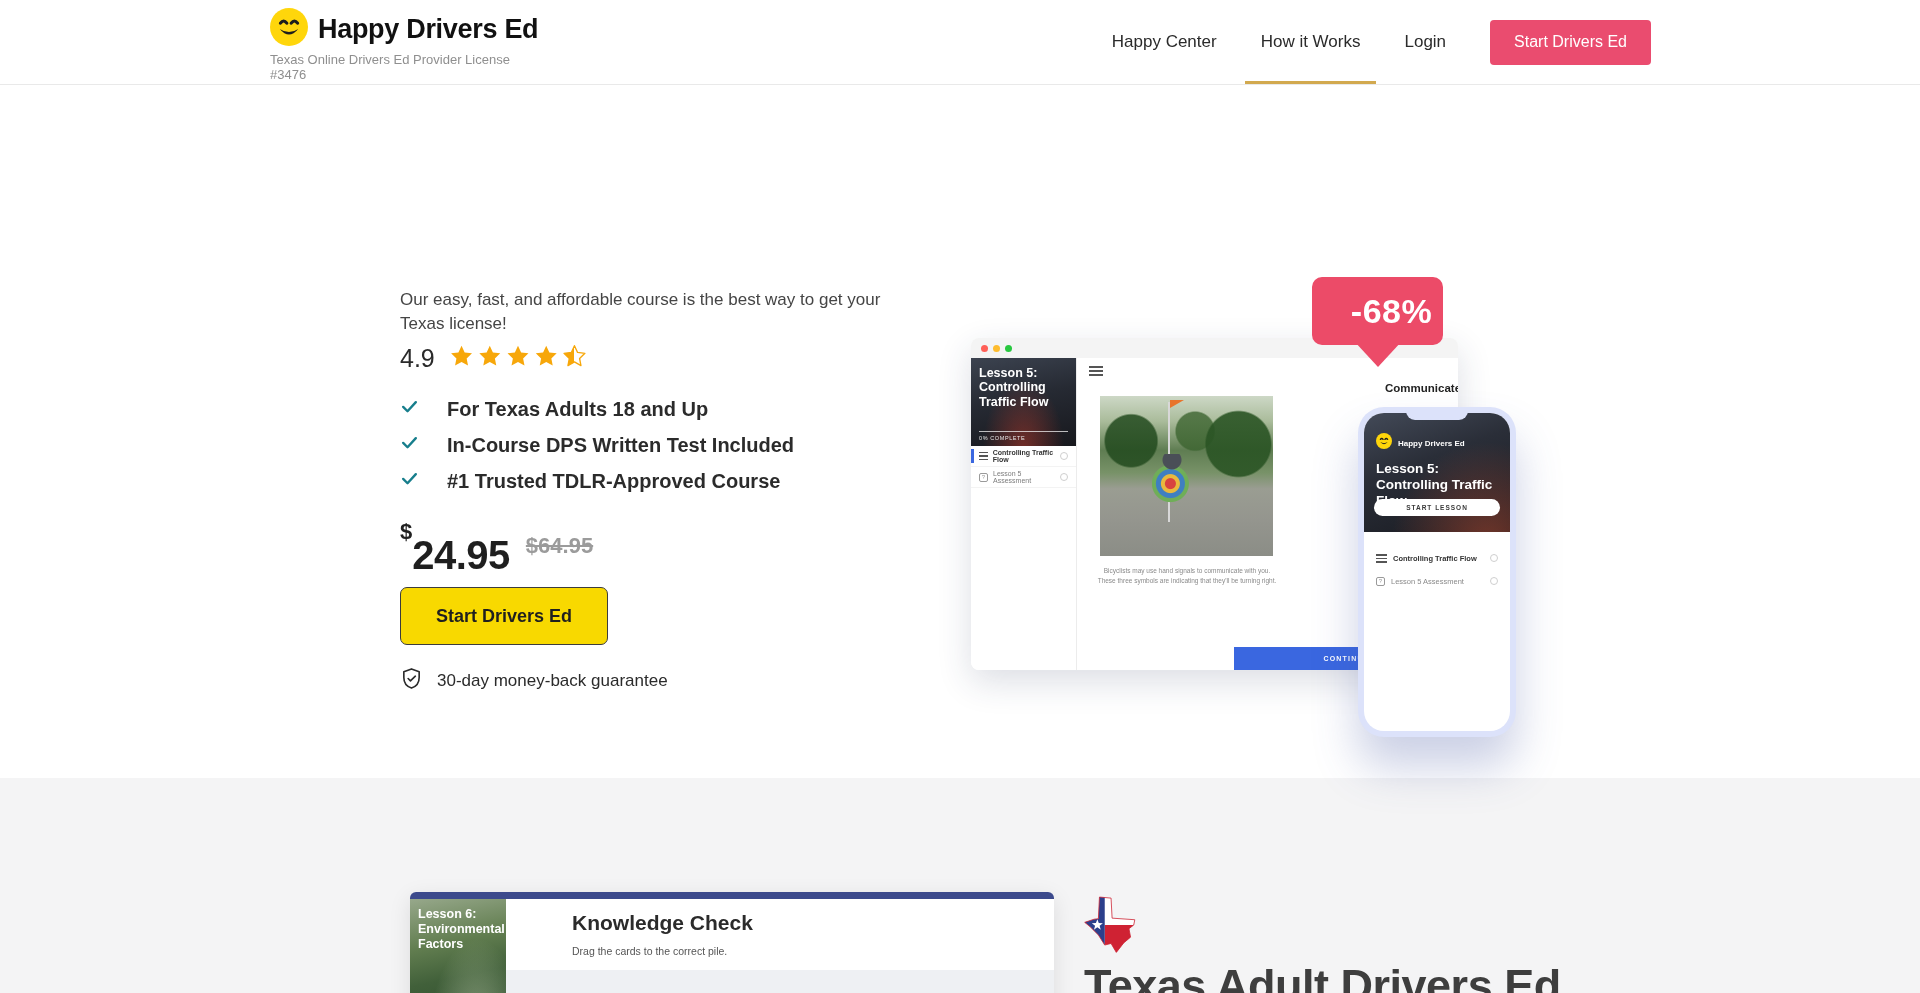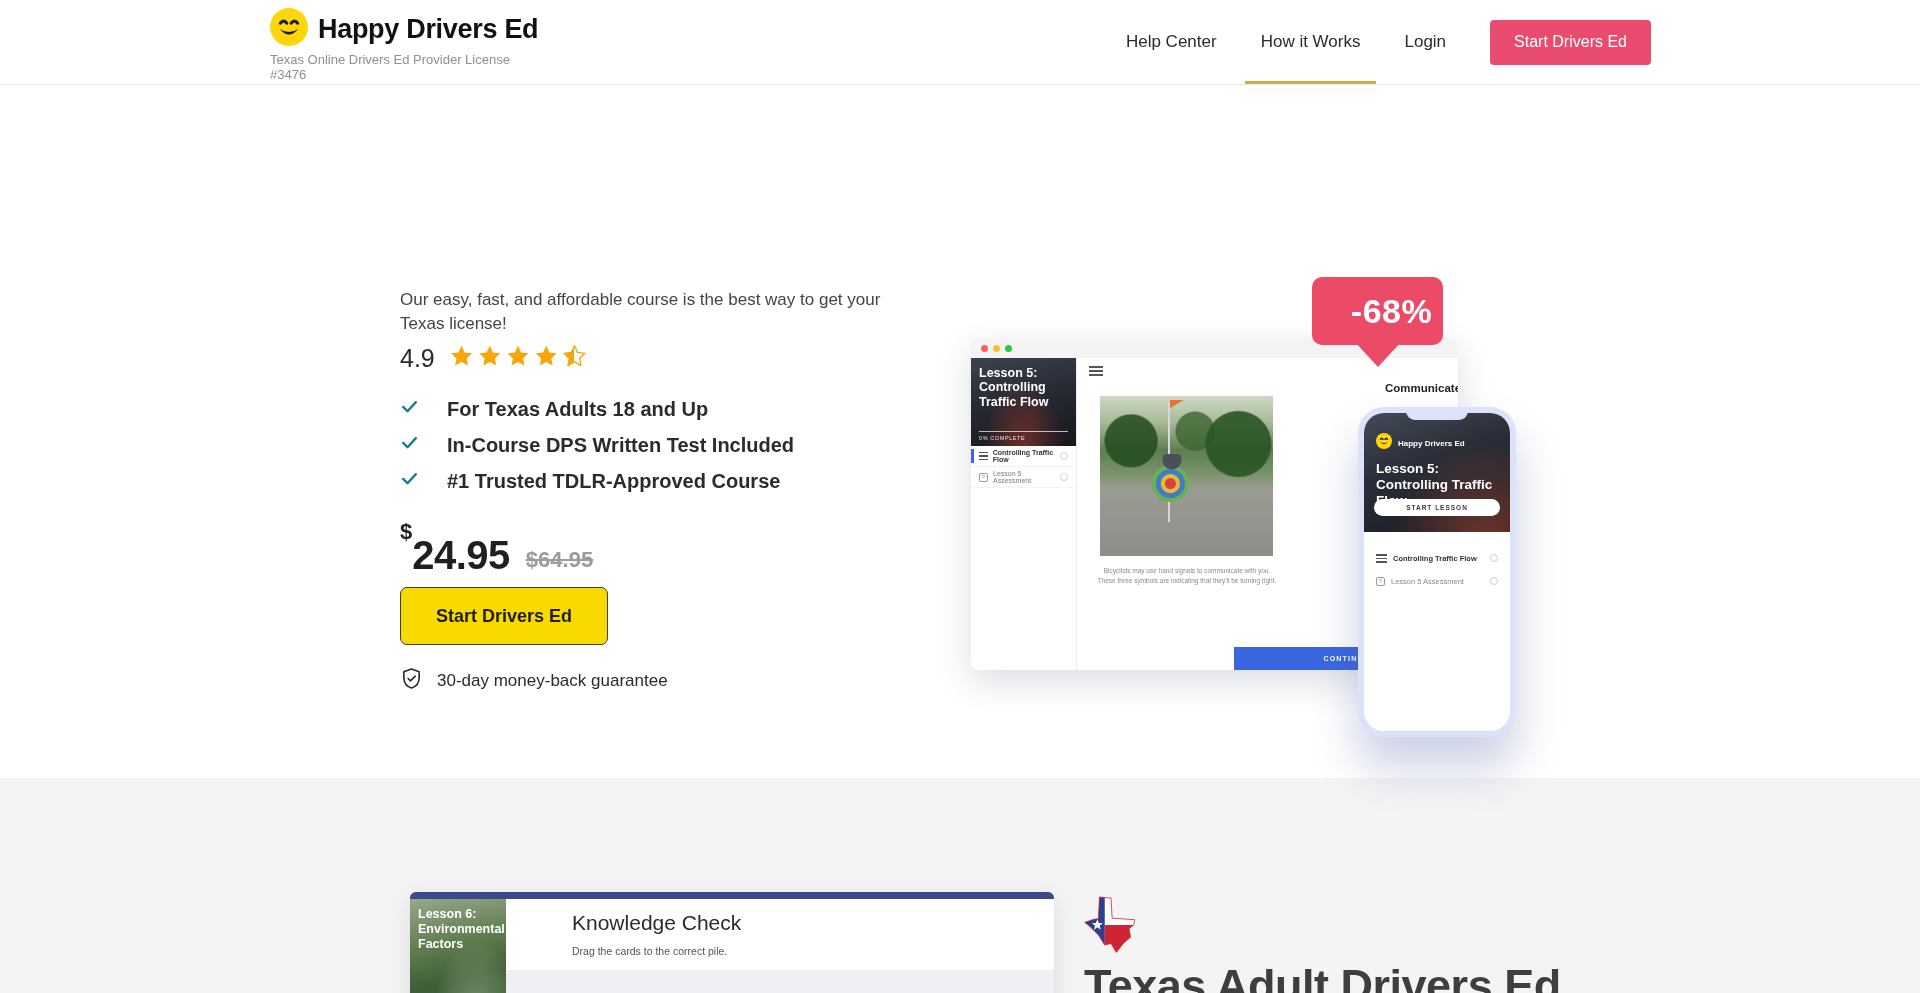--- a/index.html
+++ b/index.html
@@ -25,21 +25,21 @@
   
   .hero { position:absolute; left:0; top:85px; width:1920px; height:693px; background:#fff; }
   .hero-title { position:absolute; left:400px; top:88px; width:470px;
     font-size:45px; line-height:1.07; font-weight:700; color:#1e1e1e; letter-spacing:-0.5px; }
   .hero-sub { position:absolute; left:400px; top:203px; width:515px;
     font-size:17px; line-height:1.42; color:#454545; }
   .rating { position:absolute; left:400px; top:258px; display:flex; align-items:center; gap:14px; }
   .rating-value { font-size:25px; font-weight:400; color:#2a2a2a; }
   .features { position:absolute; left:400px; top:312px; display:flex; flex-direction:column; gap:12px; }
   .feature { display:flex; align-items:center; gap:28px; font-size:20px; font-weight:700; color:#2b2b2b; }
-  .price-row { position:absolute; left:400px; top:448px; display:flex; align-items:flex-end; gap:16px; }
+  .price-row { position:absolute; left:400px; top:448px; display:flex; gap:16px; }
   .cur { font-size:22px; font-weight:700; vertical-align:top; position:relative; top:-14px; }
   .amount { font-size:40px; font-weight:700; color:#1f1f1f; letter-spacing:-0.5px; }
   .orig { font-size:22px; color:#9b9b9b; text-decoration:line-through; padding-bottom:5px;font-weight:bold; }
   .btn-yellow { position:absolute; left:400px; top:502px; width:208px; height:58px;
     background:#f8d900; border:1px solid #3c3c3c; border-radius:7px;
     font-size:18px; font-weight:700; color:#1f1f1f; cursor:pointer;
     display:flex; align-items:center; justify-content:center; }
   .guarantee { position:absolute; left:400px; top:582px; display:flex; align-items:center; gap:14px;
     font-size:17px; color:#2b2b2b; }
 
@@ -122,21 +122,21 @@
   
   .bottom { position:absolute; left:0; top:778px; width:1920px; height:215px; background:#f4f4f5; }
   .lesson-card { position:absolute; left:410px; top:114px; width:644px; height:120px; background:#fff;
     border-radius:6px 6px 0 0; box-shadow:0 6px 22px rgba(0,0,0,.10); overflow:hidden; }
   .card-top { height:7px; background:#3c4a8c; }
   .card-side { position:absolute; left:0; top:7px; width:96px; height:113px; padding:8px;
     background:radial-gradient(ellipse at 70% 120%, rgba(220,230,200,.5), rgba(0,0,0,0) 50%),
       linear-gradient(168deg,#97a88b 0%, #627e50 38%, #41603a 66%, #31502f 100%); }
   .card-side .t { color:#fff; font-size:12.5px; font-weight:700; line-height:1.2; }
   .card-main { position:absolute; left:96px; top:7px; right:0; bottom:0; background:#fff; }
-  .kc-head { position:absolute; left:66px; top:12px; font-size:21px; font-weight:400; color:#2b2b2b; }
+  .kc-head { position:absolute; left:66px; top:12px; font-size:21px; font-weight:700; color:#2b2b2b; }
   .kc-sub { position:absolute; left:66px; top:46px; font-size:10.5px; color:#555; }
   .kc-gray { position:absolute; left:0; right:0; top:71px; bottom:0; background:#eef0f3; }
   .texas-head { position:absolute; left:1084px; top:182px; font-size:45px; font-weight:700;
     color:#3e3e3e; letter-spacing:-0.5px; white-space:nowrap; }
   .texas-icon-wrap { position:absolute; left:1083px; top:118px; }
 </style>
 </head>
 <body>
 
 <div class="page">
@@ -150,21 +150,21 @@
             <path d="M6.6 9.6 q2 -2.8 4 0" stroke="#1d1d1d" stroke-width="2" fill="none" stroke-linecap="round"></path>
             <path d="M13.4 9.6 q2 -2.8 4 0" stroke="#1d1d1d" stroke-width="2" fill="none" stroke-linecap="round"></path>
             <path d="M6.2 13.2 Q12 20.4 17.8 13.2 Q12 17.2 6.2 13.2 Z" fill="#1d1d1d"></path>
           </svg>
         </span>
         <span class="brand">Happy Drivers Ed</span>
       </div>
       <div class="license">Texas Online Drivers Ed Provider License #3476</div>
     </div>
     <div class="nav">
-      <div class="nav-item">Help Center</div>
+      <div class="nav-item">Happy Center</div>
       <div class="nav-item active">How it Works</div>
       <div class="nav-item">Login</div>
       <button class="btn-pink">Start Drivers Ed</button>
     </div>
   </div>
 
   <div class="hero">
     <p class="hero-sub">Our easy, fast, and affordable course is the best way to get your Texas license!</p>
 
     <div class="rating">

